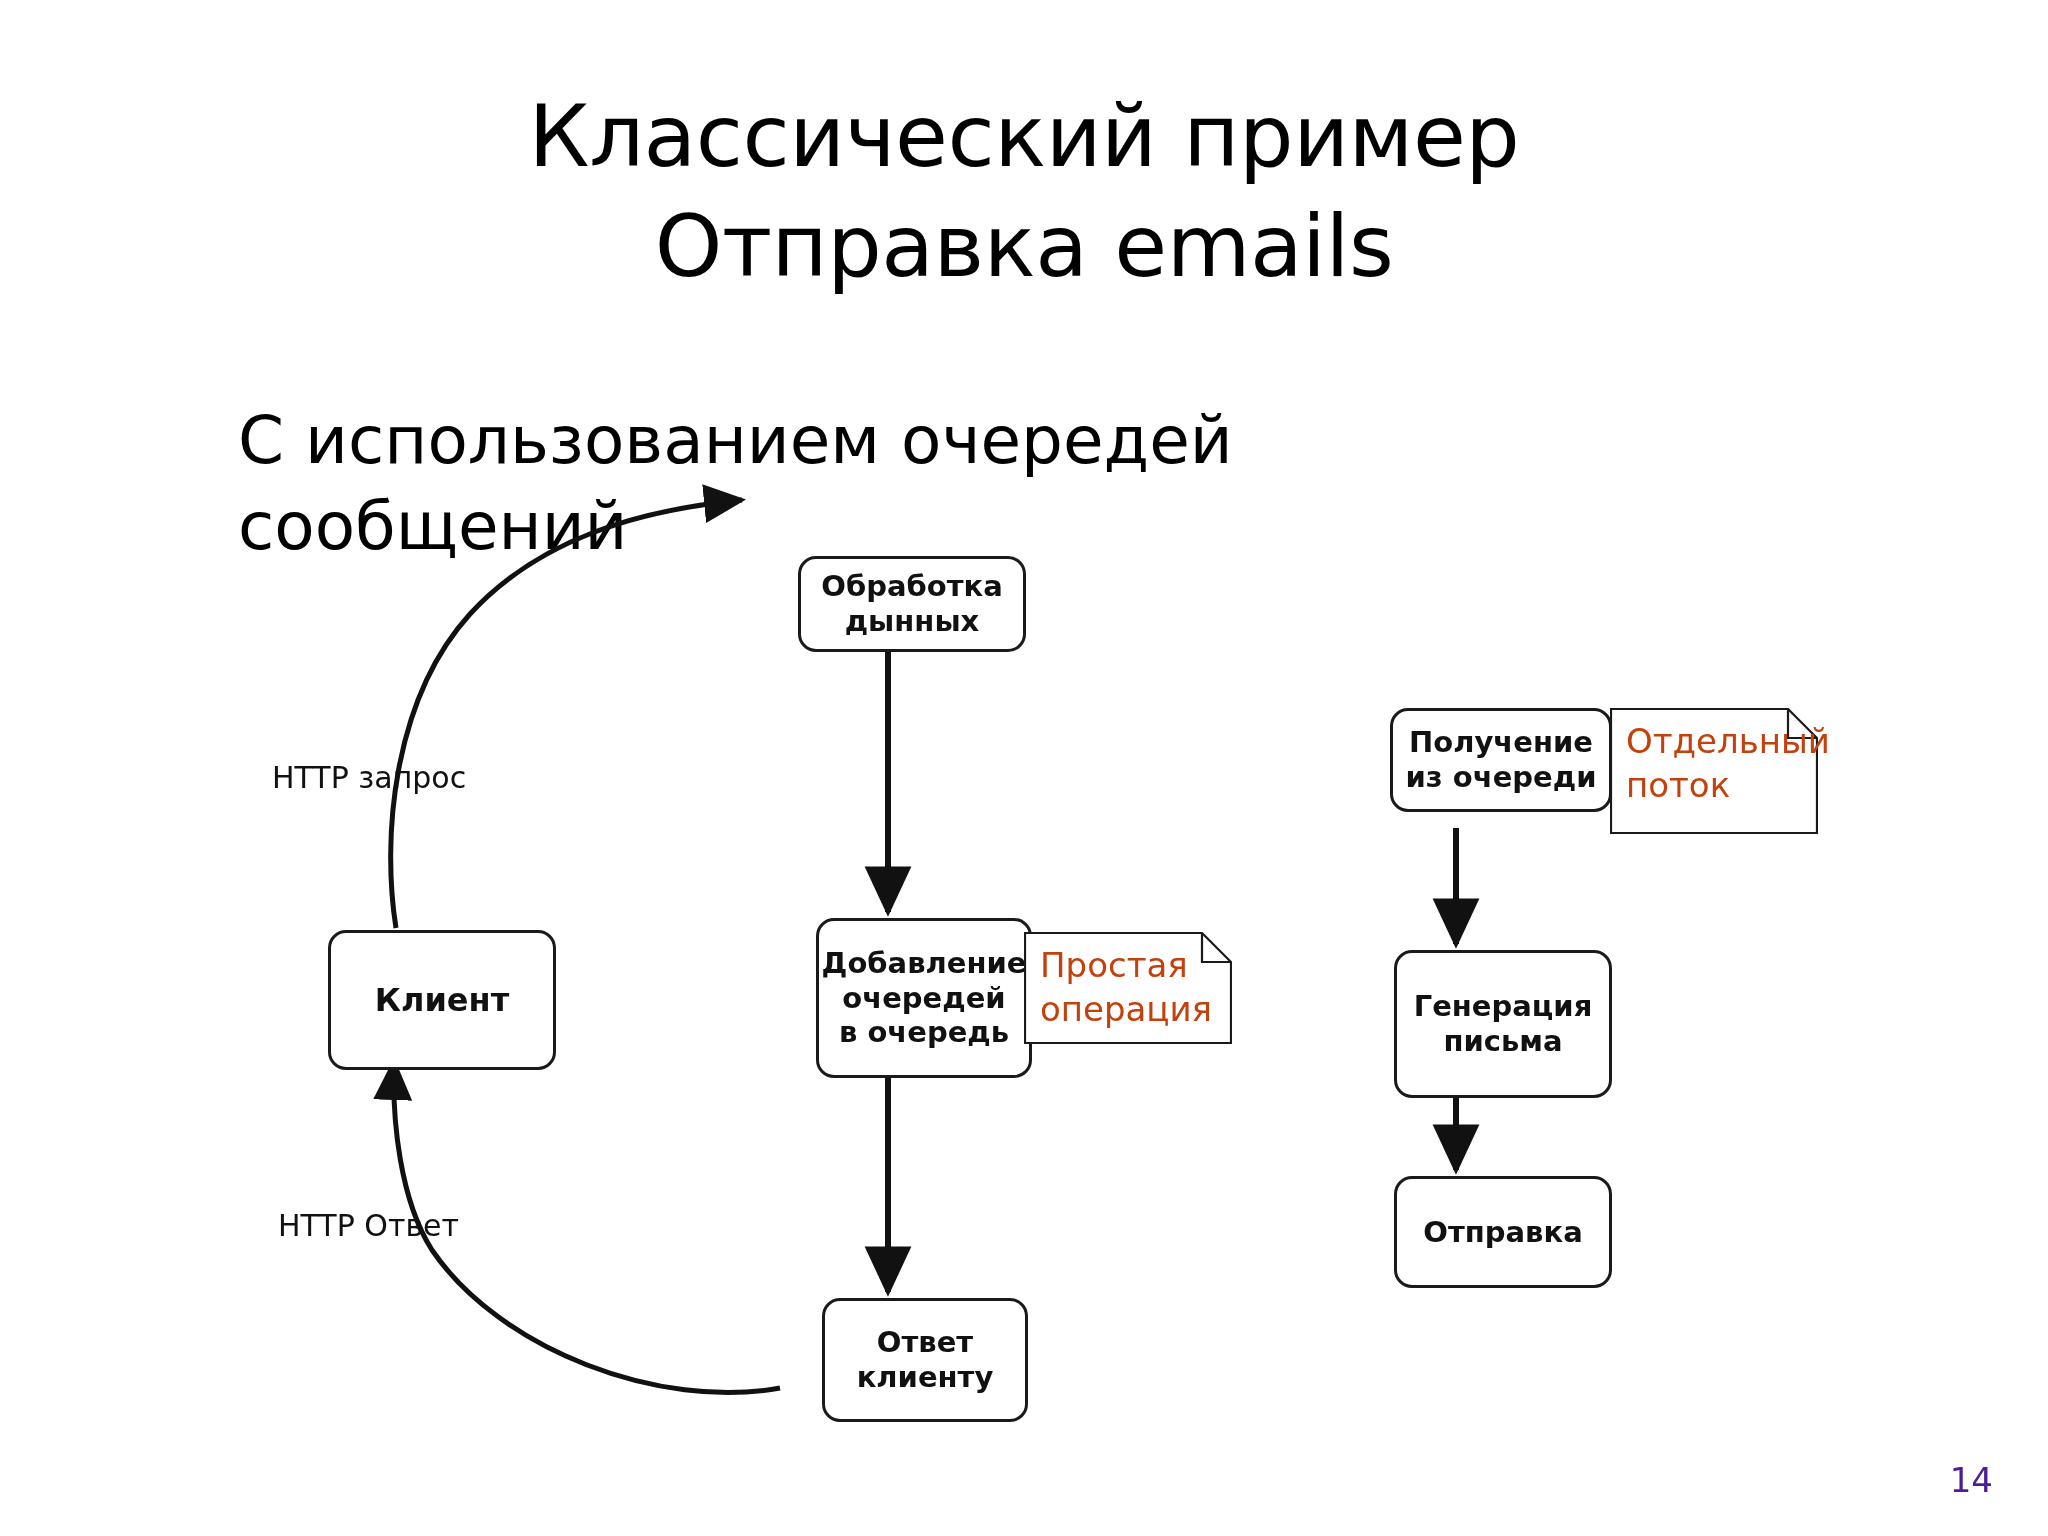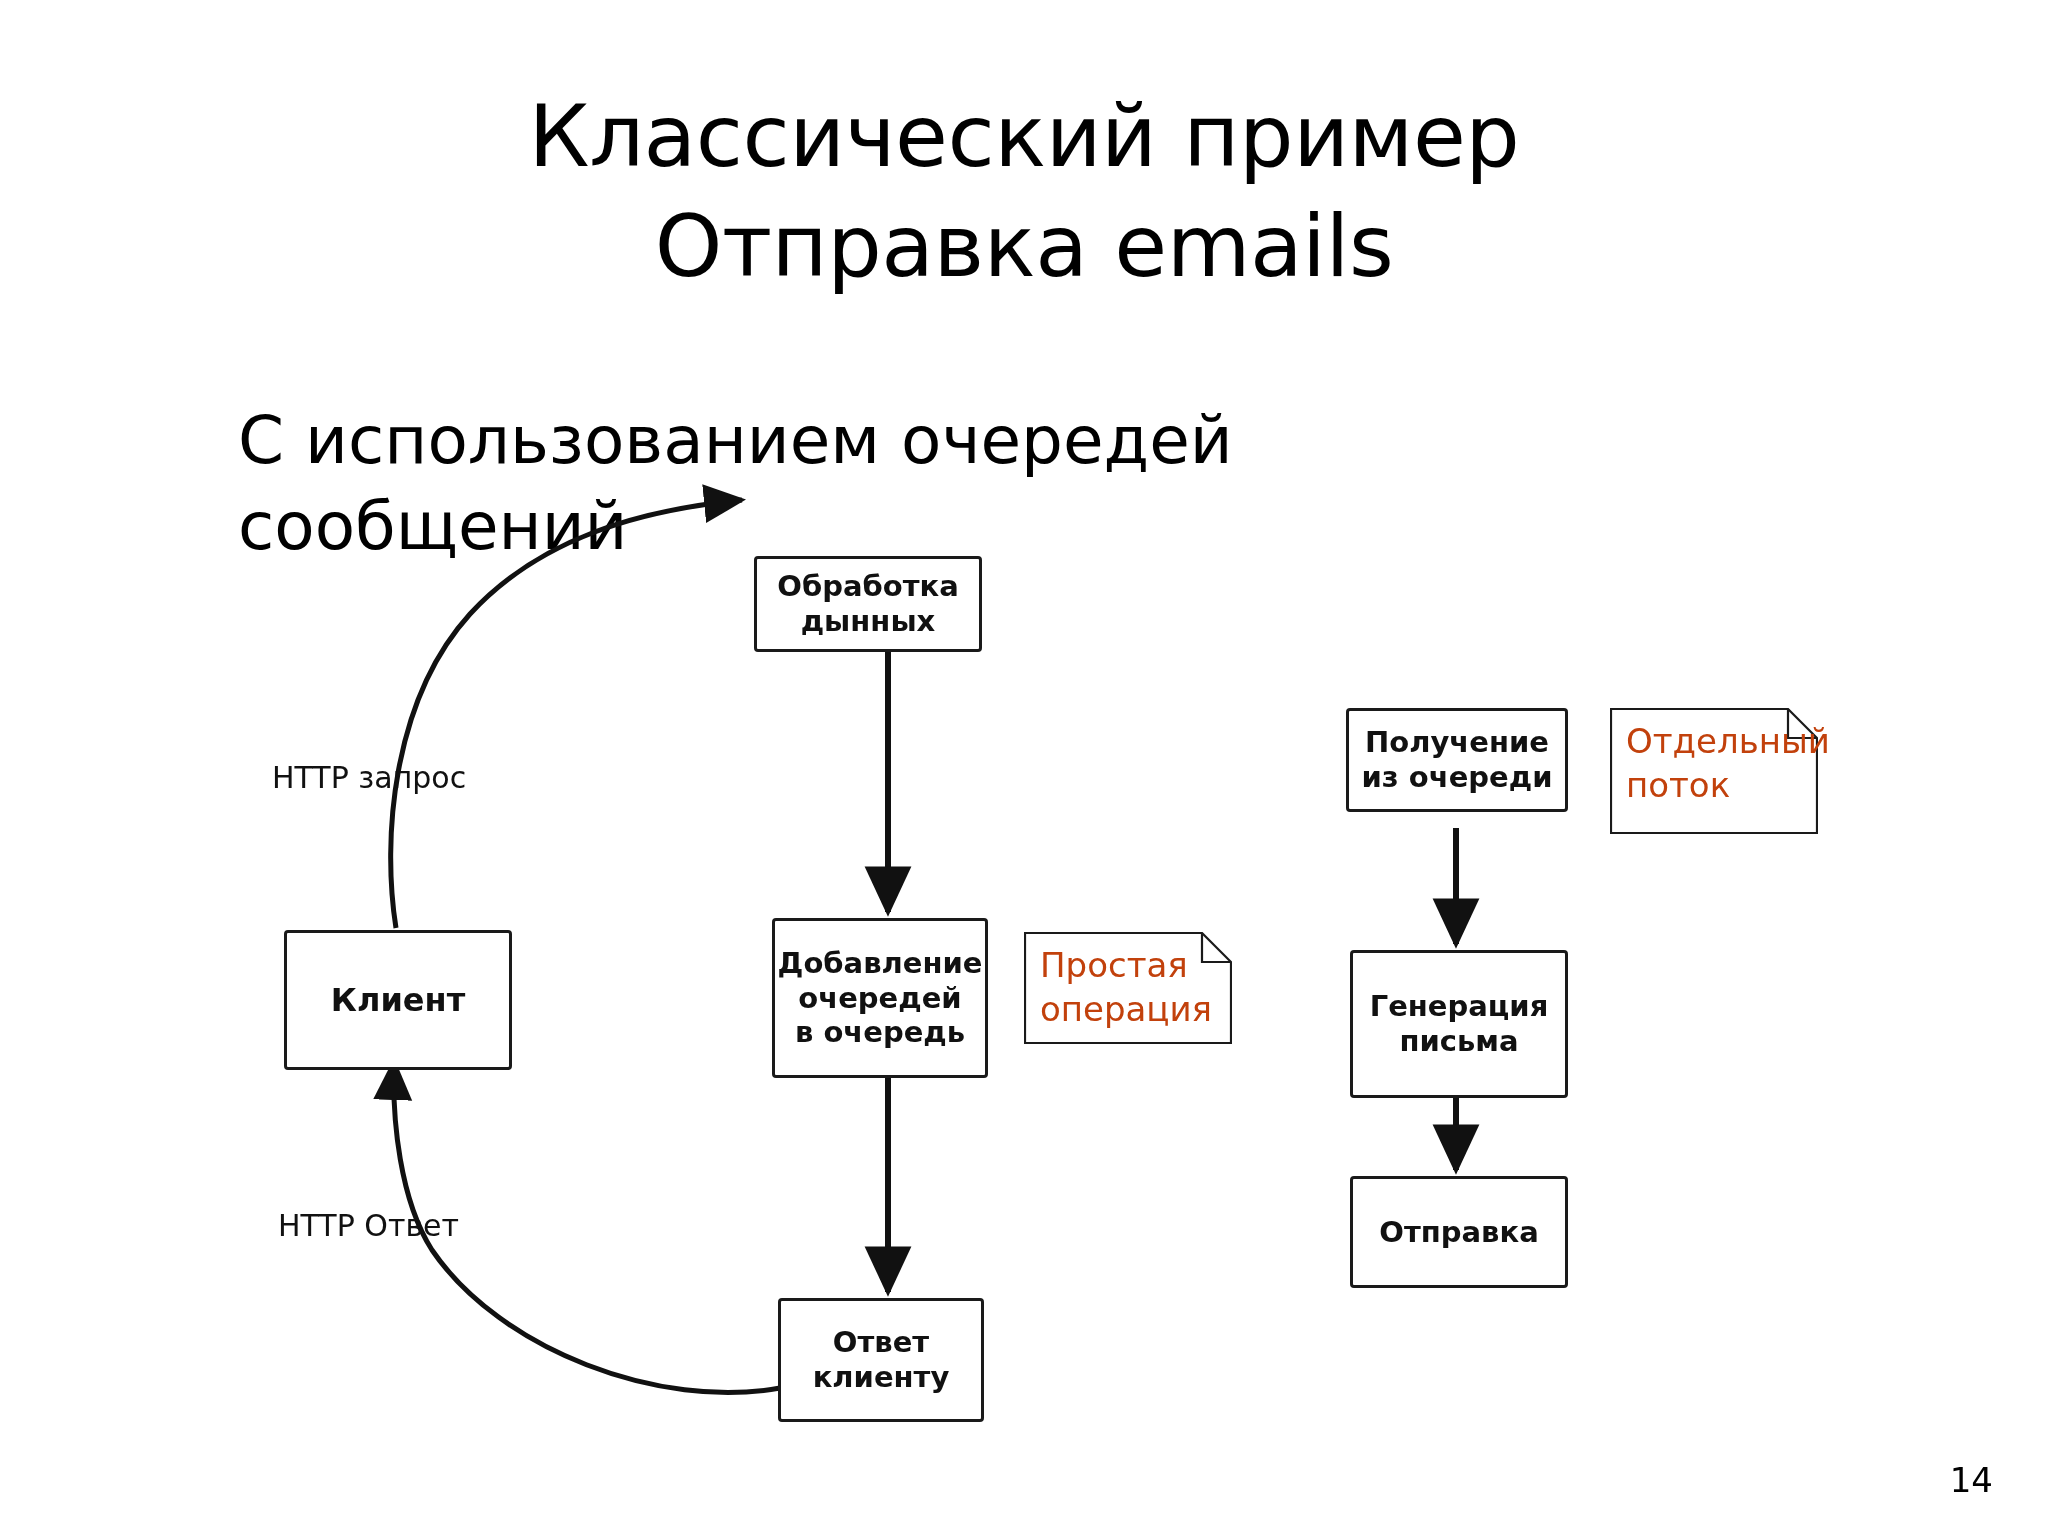--- a/index.html
+++ b/index.html
@@ -58,33 +58,34 @@
     top: 0;
     width: 2048px;
     height: 1536px;
   }
 
   
   .node {
     position: absolute;
     box-sizing: border-box;
     border: 3px solid #1a1a1a;
-    border-radius: 4px;
+    border-radius: 18px;
     background: #ffffff;
     display: flex;
     align-items: center;
     justify-content: center;
     text-align: center;
     font-family: "DejaVu Sans", sans-serif;
     font-weight: bold;
     font-size: 29px;
     line-height: 1.2;
     color: #111111;
     white-space: pre-line;
     padding: 4px 8px;
+    margin-left: 44px;
   }
 
   
   .note {
     position: absolute;
     box-sizing: border-box;
     background: #ffffff;
     font-family: "DejaVu Sans", sans-serif;
     font-size: 34px;
     line-height: 1.28;
@@ -112,21 +113,21 @@
     white-space: nowrap;
   }
 
   
   .page-number {
     position: absolute;
     right: 55px;
     bottom: 36px;
     font-family: "DejaVu Sans", sans-serif;
     font-size: 34px;
-    color: #000000;
+    color: #4c1d95;
   }
 </style>
 </head>
 <body>
 
 <div id="slide">
 
   <div class="slide-title">Классический пример
 Отправка emails</div>
 

